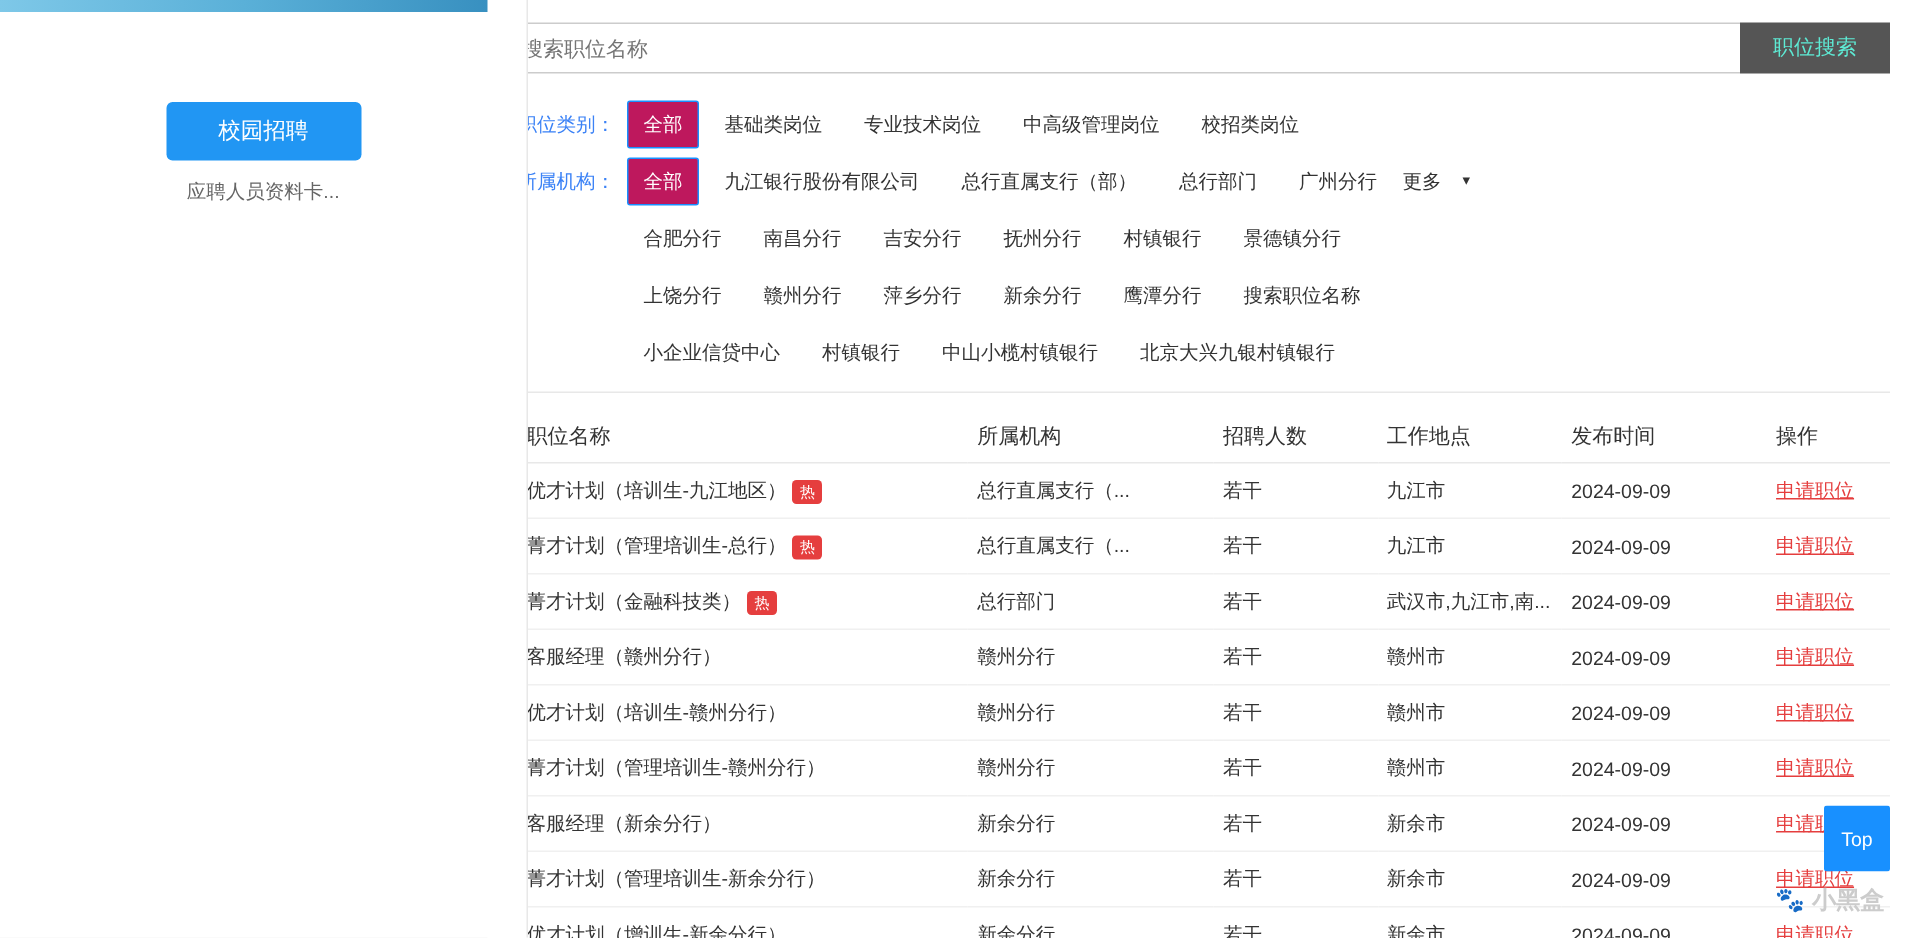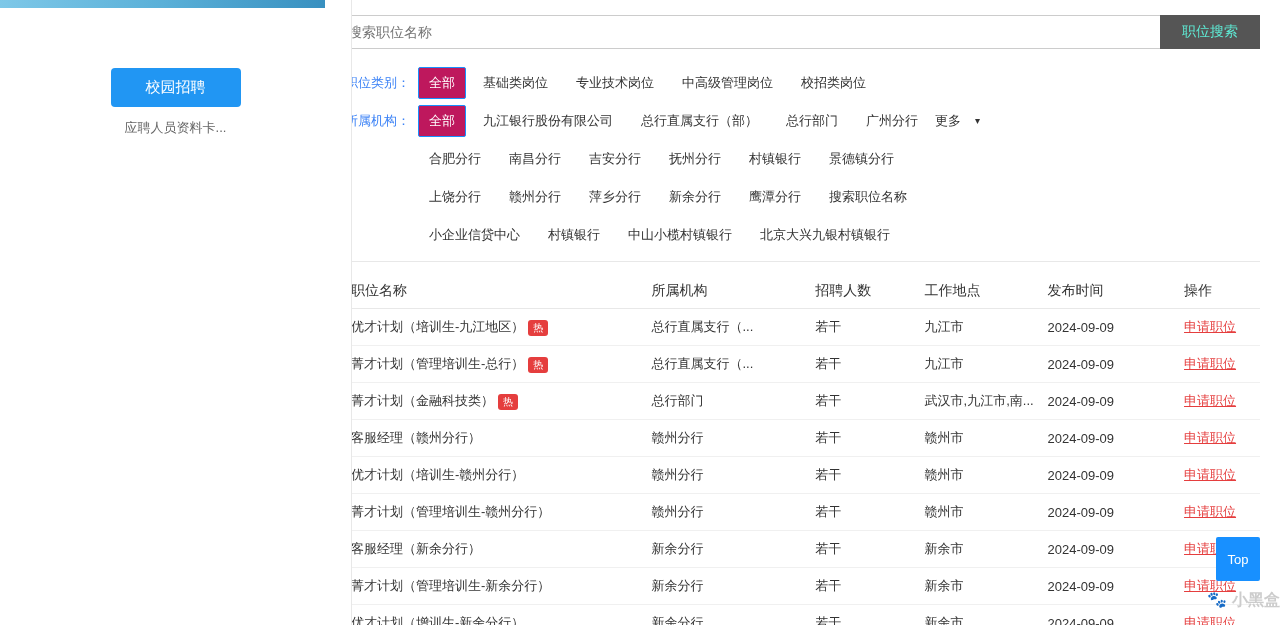--- a/index.html
+++ b/index.html
@@ -43,21 +43,21 @@
     .col-org { width: 120px; }
     .col-count { width: 80px; }
     .col-location { width: 90px; }
     .col-date { width: 100px; }
     .col-action { width: 60px; }
 
     
     .top-button { position: fixed; right: 20px; bottom: 44px; width: 44px; height: 44px; background: #1890ff; color: #fff; display: flex; align-items: center; justify-content: center; font-size: 13px; cursor: pointer; border-radius: 2px; }
 
     
-    .watermark { position: fixed; right: 0; bottom: 0; width: 120px; height: 50px; display: flex; align-items: center; justify-content: flex-end; padding-right: 0; }
+    .watermark { position: fixed; right: 0; bottom: 0; width: 120px; height: 50px; display: flex; align-items: center; justify-content: center; padding-right: 0; }
     .watermark-text { font-size: 16px; color: #ccc; font-weight: bold; }
   </style>
 </head>
 <body>
 
 <div class="page-wrapper">
 
   <div class="sidebar">
     <div class="sidebar-banner"></div>
     <button class="sidebar-recruit-btn">校园招聘</button>

